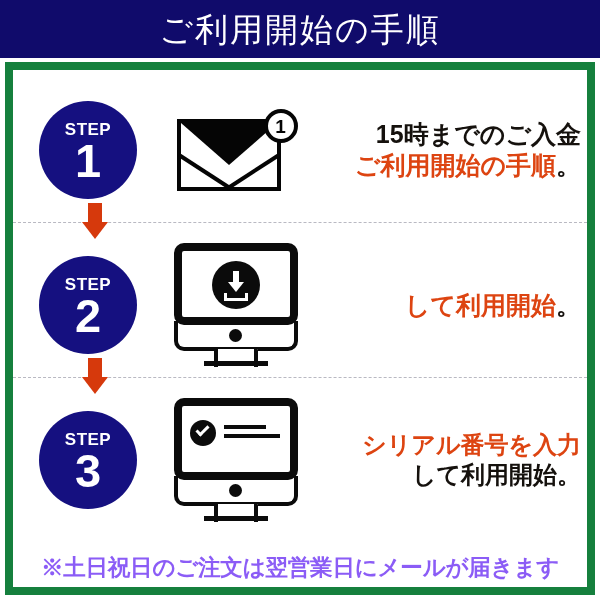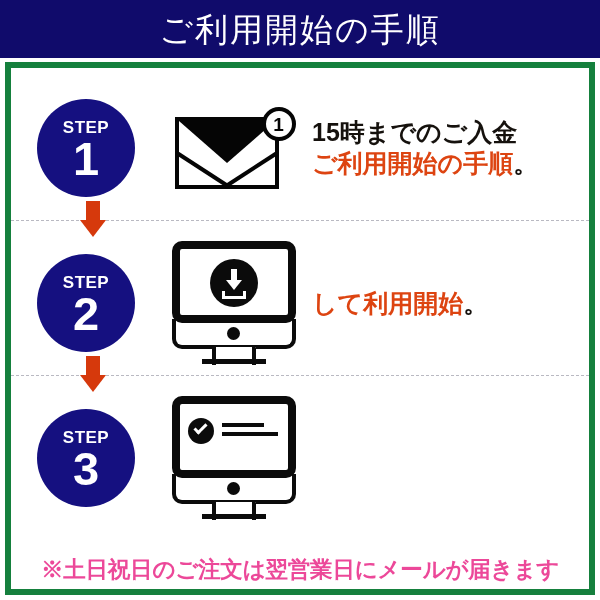--- a/index.html
+++ b/index.html
@@ -42,21 +42,21 @@
     white-space: nowrap;
   }
 
   
   .content-frame {
     position: absolute;
     left: 5px;
     top: 62px;
     width: 590px;
     height: 533px;
-    border: 6px solid #15803d;
+    border: 8px solid #15803d;
     box-sizing: border-box;
     background: #ffffff;
   }
   .content-inner {
     position: absolute;
     left: 0;
     top: 0;
     right: 0;
     bottom: 0;
   }
@@ -123,20 +123,21 @@
     padding-left: 6px;
     padding-right: 6px;
   }
   .text-line {
     font-size: 25px;
     font-weight: bold;
     color: #15110d;
     line-height: 1.24;
     white-space: nowrap;
     letter-spacing: 0px;
+    text-align: right;
   }
   .accent { color: #dd4411; }
   .row-3 .text-line { font-size: 24px; }
 
   
   .divider {
     position: absolute;
     left: 0;
     width: 100%;
     height: 0;
@@ -174,21 +175,21 @@
 
   
   .footer-note {
     position: absolute;
     left: 0;
     bottom: 4px;
     width: 100%;
     text-align: center;
     font-size: 22.5px;
     font-weight: bold;
-    color: #ec4899;
+    color: #8b5cf6;
     white-space: nowrap;
     letter-spacing: -0.2px;
   }
 
   
   .envelope-wrap {
     position: relative;
     width: 124px;
     height: 94px;
   }
@@ -470,19 +471,23 @@
             <div class="chk-circle"></div>
             <div class="chk-mark"></div>
             <div class="line-long"></div>
             <div class="line-short"></div>
             <div class="mon-dot"></div>
             <div class="mon-stand"></div>
             <div class="mon-base"></div>
           </div>
         </div>
 
+        <div class="text-cell">
+          <div class="text-line"><span class="accent">シリアル番号を入力</span></div>
+          <div class="text-line">して利用開始。</div>
+        </div>
       </div>
 
       <div class="footer-note">※土日祝日のご注文は翌営業日にメールが届きます</div>
 
     </div>
   </div>
 </div>
 
 </body></html>

